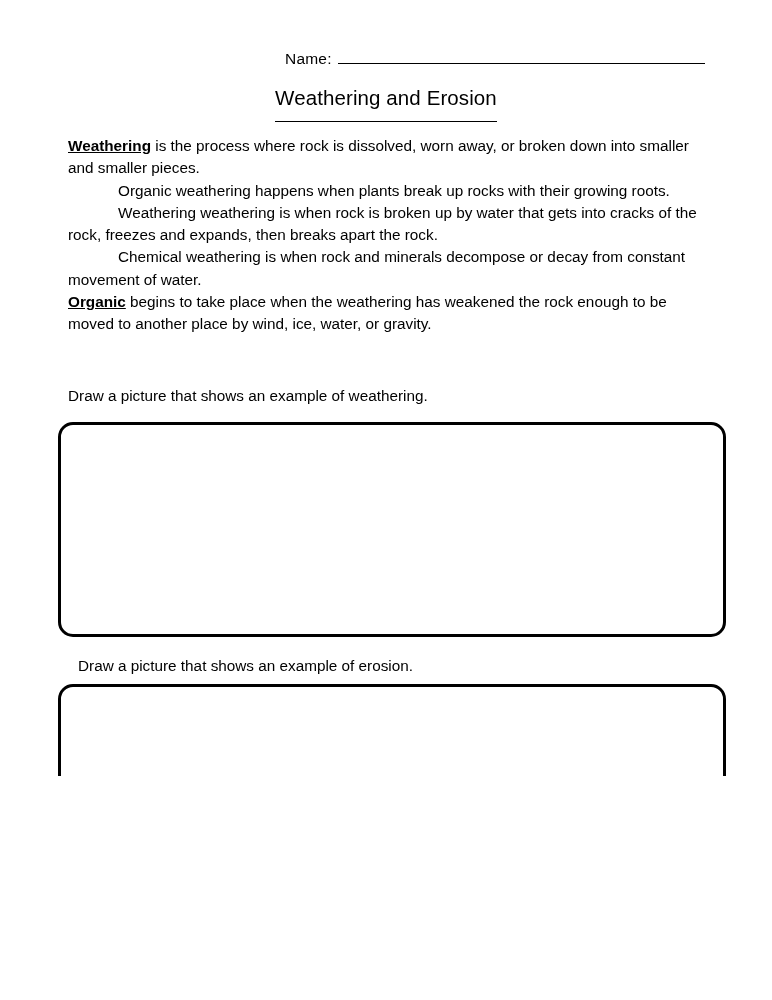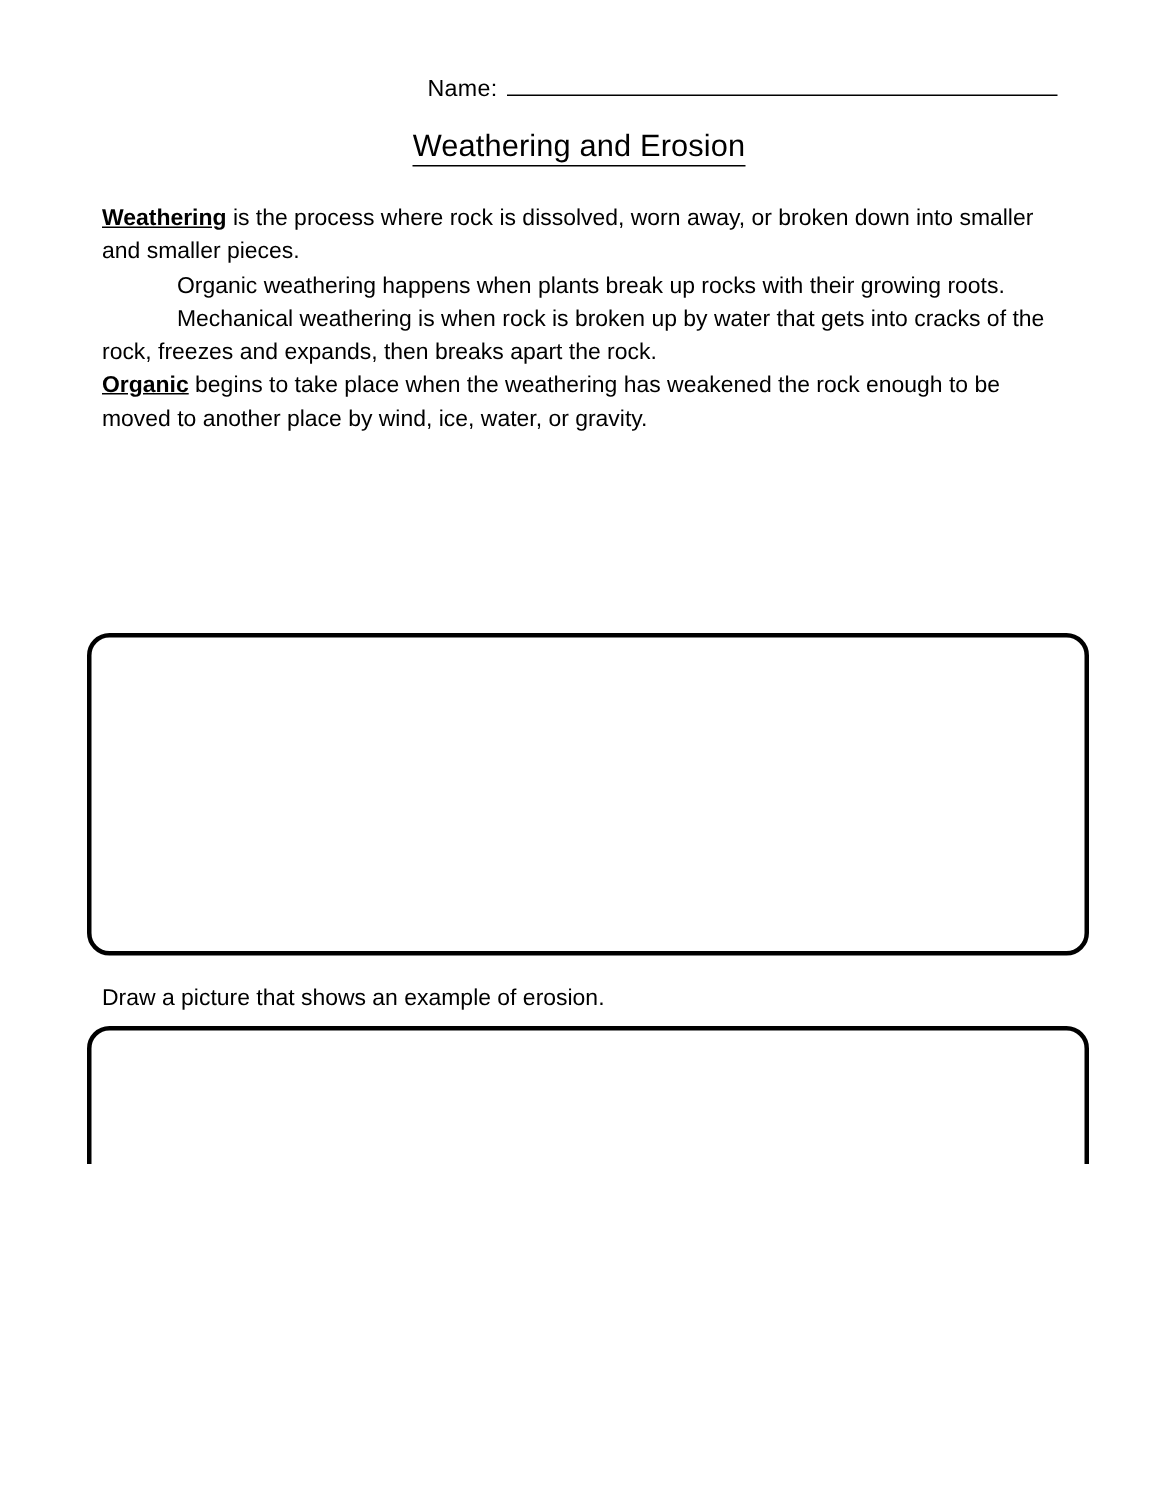--- a/index.html
+++ b/index.html
@@ -54,21 +54,21 @@
     left: 0;
     top: 85px;
     width: 772px;
     text-align: center;
     font-size: 20.5px;
     line-height: 26px;
     letter-spacing: 0.1px;
   }
   .title span.t-inner {
     border-bottom: 1.5px solid #000;
-    padding-bottom: 1px;
+    padding-bottom: 12px;
   }
 
   
   .body-copy {
     position: absolute;
     left: 68px;
     top: 135px;
     width: 640px;
     font-size: 15.3px;
     line-height: 22.3px;
@@ -97,21 +97,21 @@
 
   
   .prompt {
     position: absolute;
     left: 68px;
     font-size: 15.3px;
     line-height: 22px;
     white-space: nowrap;
   }
   .prompt-1 { top: 385px; }
-  .prompt-2 { top: 655px; }
+  .prompt-2 { top: 655px; margin-left: 10px; }
 
   
   .draw-box {
     position: absolute;
     left: 58px;
     width: 668px;
     box-sizing: border-box;
     border: 3px solid #000000;
     border-radius: 15px;
     background: #ffffff;
@@ -149,27 +149,29 @@
   <div class="title">
     <span class="t-inner">Weathering and Erosion</span>
   </div>
 
   <div class="body-copy">
 
     <p class="para"><span class="kw-bold">Weathering</span><span> is the process where rock is dissolved, worn away, or broken down into smaller and smaller pieces.</span></p>
 
     <p class="para indent"><span class="kw-ul">Organic weathering</span><span> happens when plants break up rocks with their growing roots.</span></p>
 
-    <p class="para indent"><span class="kw-ul">Mechanical weathering</span><span> is when rock is broken up by water that gets into cracks of the rock, freezes and expands, then breaks apart the rock.</span></p>
+    <p class="para indent"><span class="kw-ul">Weathering weathering</span><span> is when rock is broken up by water that gets into cracks of the rock, freezes and expands, then breaks apart the rock.</span></p>
 
+    <p class="para indent"><span class="kw-ul">Chemical weathering</span><span> is when rock and minerals decompose or decay from constant movement of water.</span></p>
 
     <p class="para gap-before"><span class="kw-bold">Organic</span><span> begins to take place when the weathering has weakened the rock enough to be moved to another place by wind, ice, water, or gravity.</span></p>
 
   </div>
 
+  <div class="prompt prompt-1">Draw a picture that shows an example of weathering.</div>
 
   <div class="draw-box draw-box-1"></div>
 
   <div class="prompt prompt-2">Draw a picture that shows an example of erosion.</div>
 
   <div class="draw-box draw-box-2"></div>
 
   <div class="footer">©www.HaveFunTeaching.com</div>
 
 </div>

